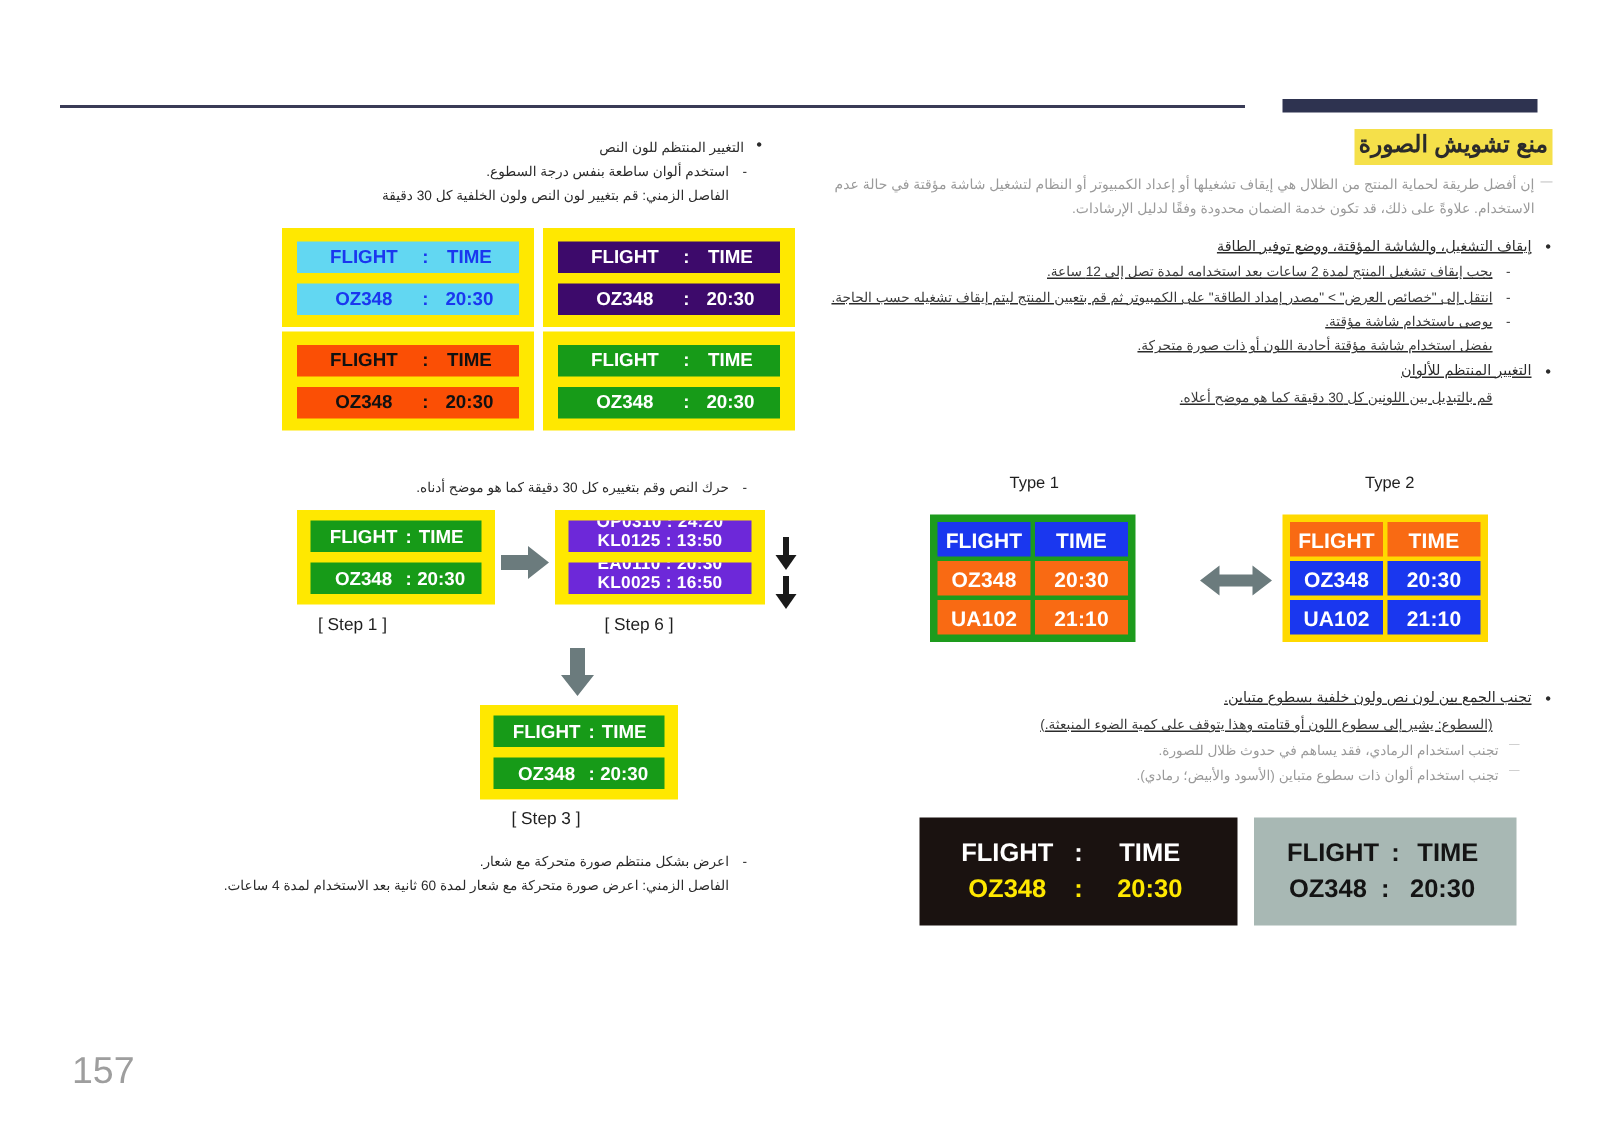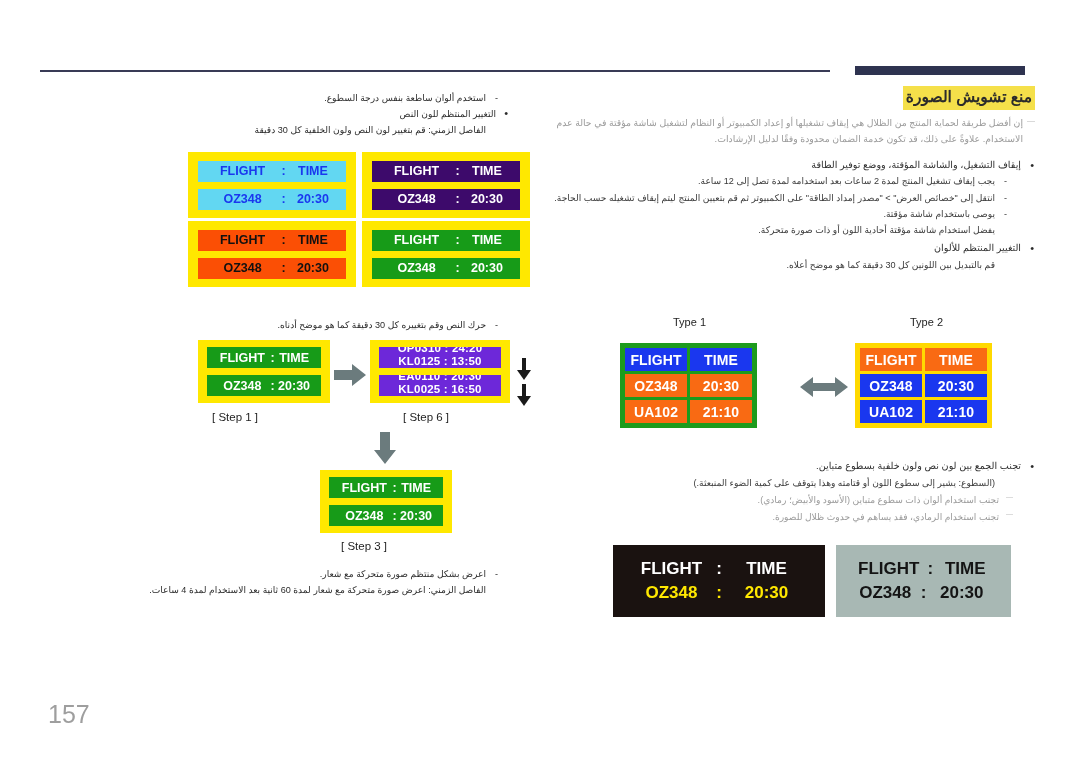--- a/index.html
+++ b/index.html
@@ -64,20 +64,21 @@
     font-size: 8px;
   }
   ul.blist { list-style: none; margin: 0; padding: 0; }
   ul.blist > li {
     font-size: 9.6px;
     color: #2b2b2b;
     line-height: 1.75;
     padding-right: 14px;
     position: relative;
     margin-bottom: 1px;
+    text-decoration: underline;
   }
   ul.blist > li::before {
     content: "•";
     position: absolute; right: 1px; top: -1px;
     font-size: 11px; color: #2b2b2b;
   }
   .sub {
     font-size: 9.1px;
     color: #3a3a3a;
     line-height: 1.8;
@@ -364,22 +365,22 @@
     </div>
   </div>
 
   <div class="rcol" style="top:458px;">
     <ul class="blist">
       <li>
         <span>تجنب الجمع بين لون نص ولون خلفية بسطوع متباين.</span>
         <div class="sub plain">(السطوع: يشير إلى سطوع اللون أو قتامته وهذا يتوقف على كمية الضوء المنبعثة.)</div>
       </li>
     </ul>
+    <div class="sub grey">تجنب استخدام الرمادي، فقد يساهم في حدوث ظلال للصورة.</div>
     <div class="sub grey">تجنب استخدام ألوان ذات سطوع متباين (الأسود والأبيض؛ رمادي).</div>
-    <div class="sub grey">تجنب استخدام الرمادي، فقد يساهم في حدوث ظلال للصورة.</div>
   </div>
 
   <div class="samp" id="samp-black">
     <div class="line l1">
       <span class="c1">FLIGHT</span>
       <span class="sep">:</span>
       <span class="c2">TIME</span>
     </div>
     <div class="line l2">
       <span class="c1">OZ348</span>
@@ -395,22 +396,22 @@
       <span class="c2">TIME</span>
     </div>
     <div class="line l2">
       <span class="c1">OZ348</span>
       <span class="sep">:</span>
       <span class="c2">20:30</span>
     </div>
   </div>
 
   <div class="lcol">
+    <div class="ltext bullet">التغيير المنتظم للون النص</div>
     <div class="ltext dash">استخدم ألوان ساطعة بنفس درجة السطوع.</div>
-    <div class="ltext bullet">التغيير المنتظم للون النص</div>
     <div class="ltext plain">الفاصل الزمني: قم بتغيير لون النص ولون الخلفية كل 30 دقيقة</div>
   </div>
 
   <div class="panel-grid">
     <div class="panel">
       <div class="strip sk-cyan">
         <span class="c1">FLIGHT</span>
         <span class="sep">:</span>
         <span class="c2">TIME</span>
       </div>

